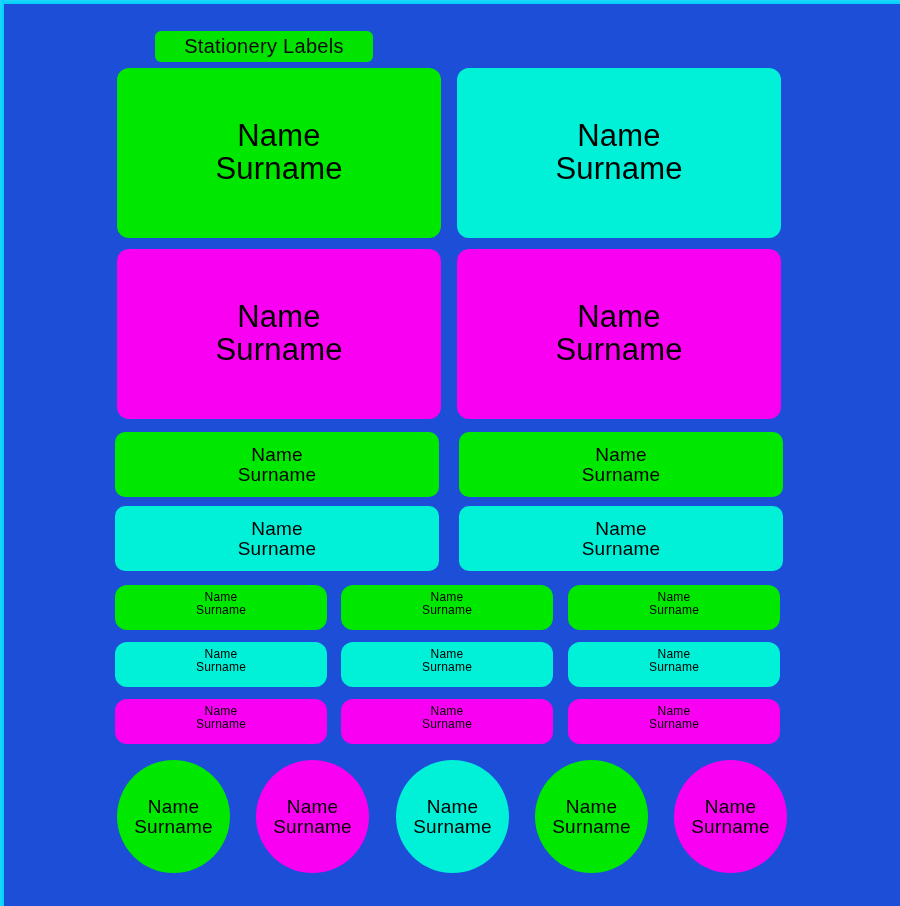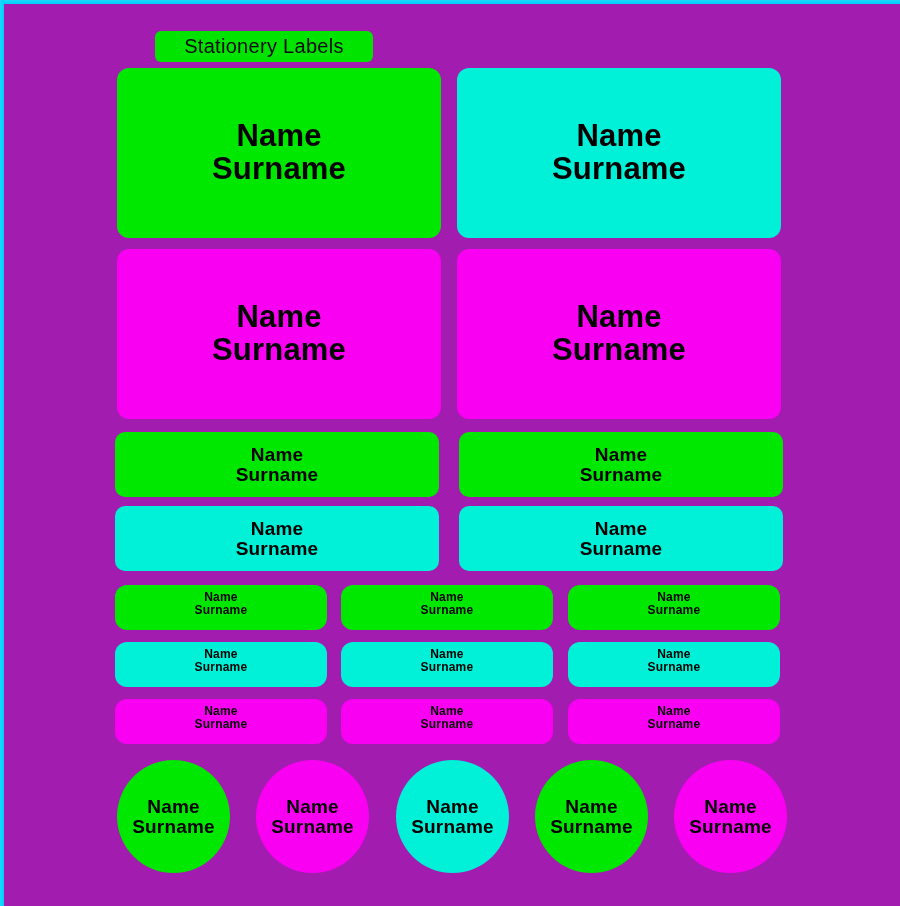--- a/index.html
+++ b/index.html
@@ -12,21 +12,21 @@
     height: 906px;
     overflow: hidden;
     background: #00CFFA;
     font-family: "Liberation Sans", sans-serif;
   }
 
   #sheet {
     position: relative;
     width: 900px;
     height: 906px;
-    background: #a21caf;
+    background: #1d4ed8;
   }
 
   
   #sheet::before {
     content: "";
     position: absolute;
     left: 0; top: 0;
     width: 100%;
     height: 4px;
     background: linear-gradient(to bottom, #1ed7fb, #00CFFA);
@@ -47,21 +47,21 @@
     box-sizing: border-box;
     display: flex;
     flex-direction: column;
     align-items: center;
     justify-content: center;
     color: #000000;
     line-height: 1.05;
     text-align: center;
     white-space: nowrap;
     letter-spacing: 0.2px;
-    font-weight: 700;
+    font-weight: 400;
   }
 
   
   #title-chip {
     position: absolute;
     left: 155px;
     top: 31px;
     width: 218px;
     height: 31px;
     background: #00E400;

